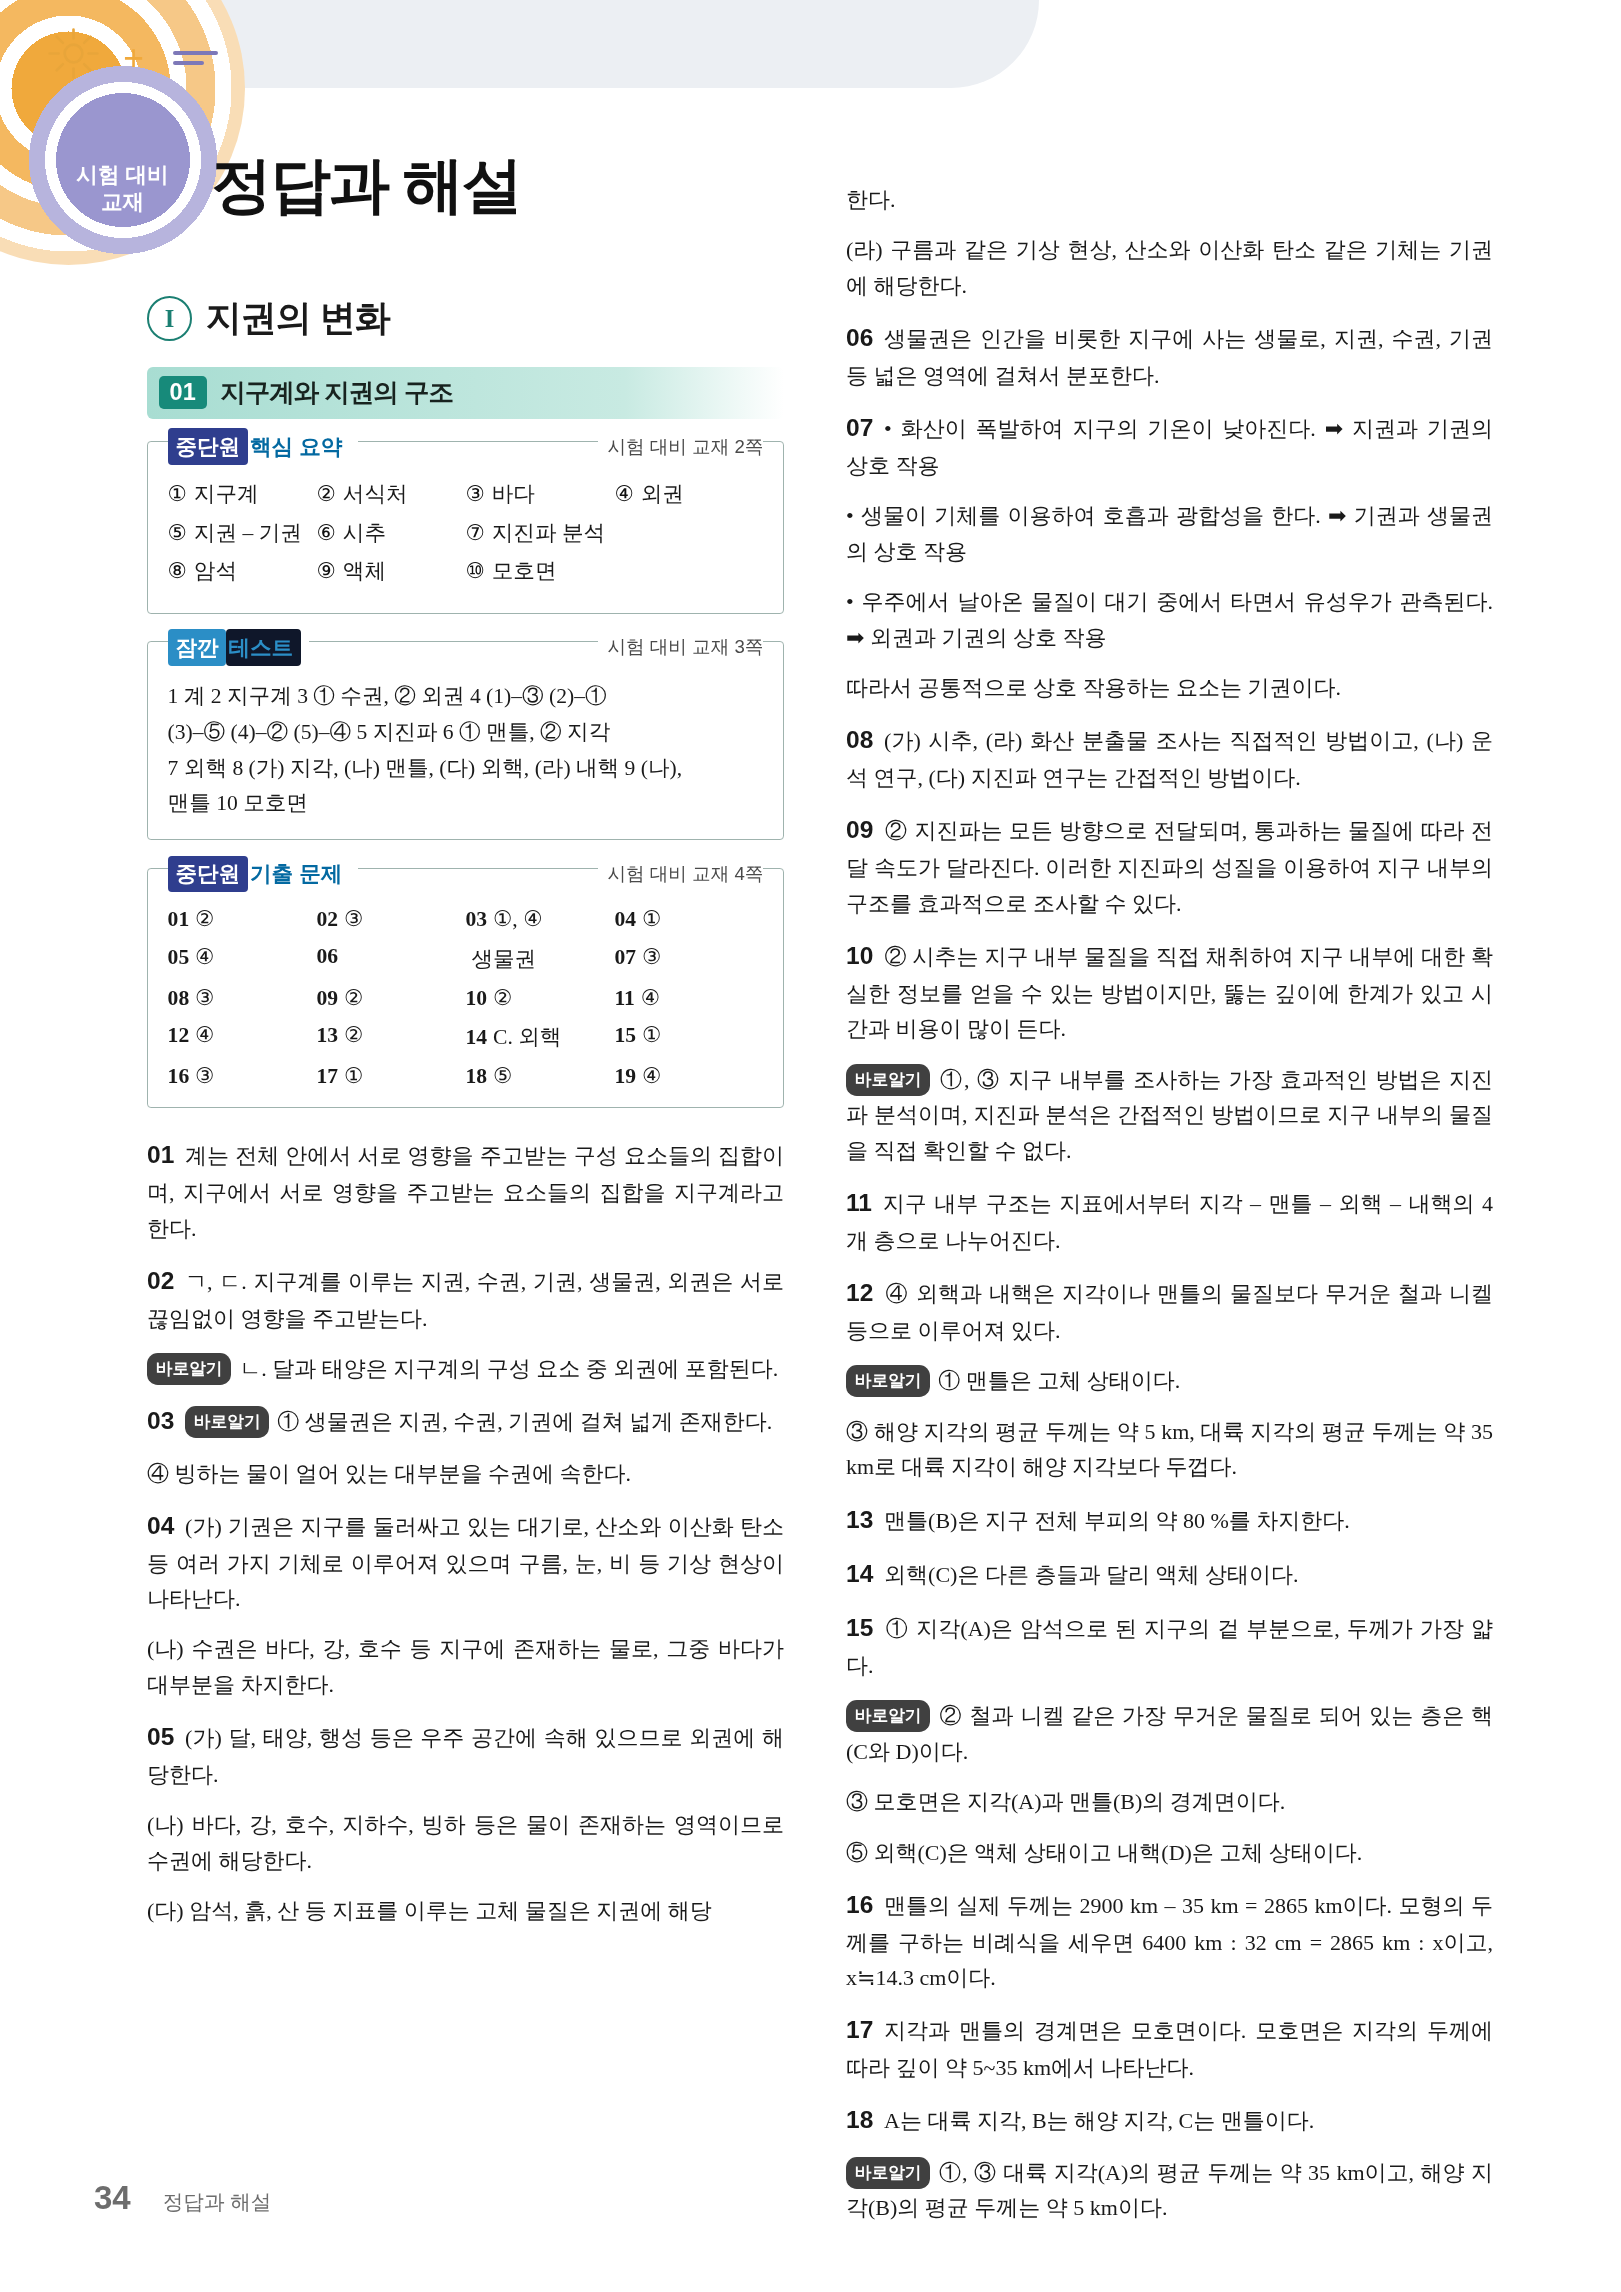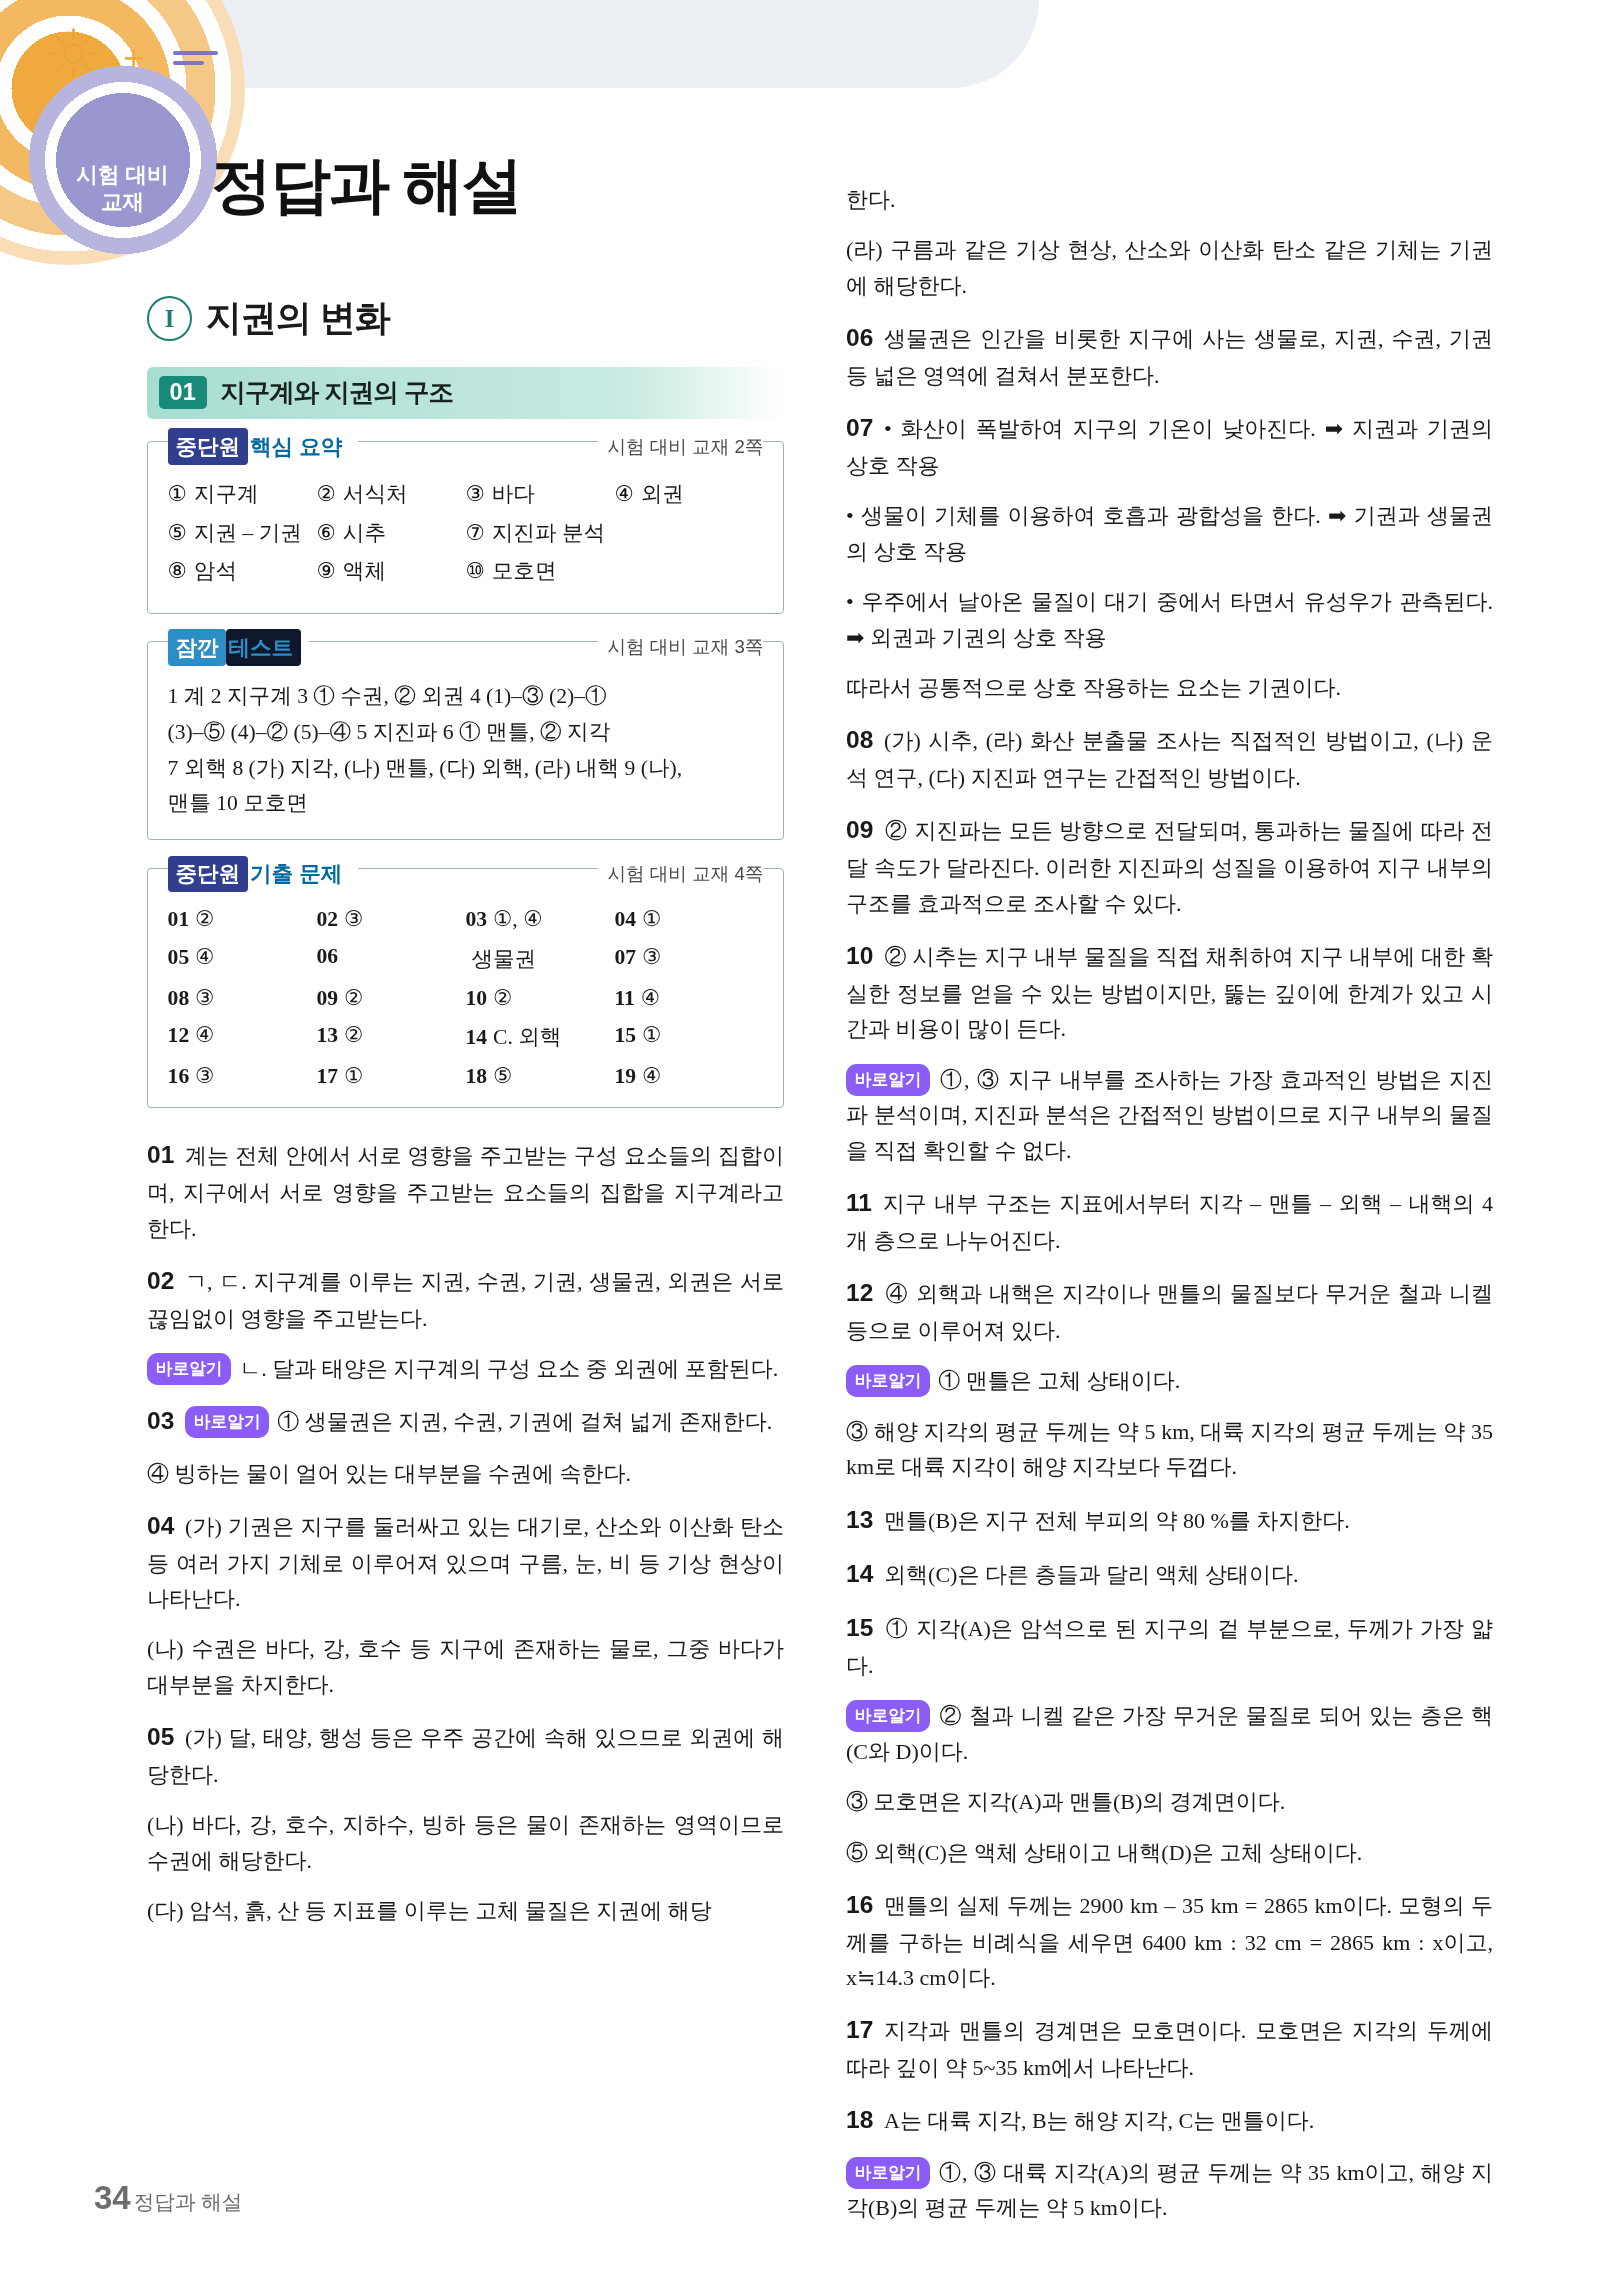--- a/index.html
+++ b/index.html
@@ -233,39 +233,39 @@
     text-align: justify;
   }
   .expl .qn {
     font-family: "Liberation Sans", sans-serif;
     font-weight: bold;
     font-size: 24.5px;
     margin-right: 10.8px;
   }
   .pill {
     display: inline-block;
-    background: #8b5cf6;
+    background: #404040;
     color: #ffffff;
     font-family: "Liberation Sans", sans-serif;
     font-weight: bold;
     font-size: 16.7px;
     padding: 2px 8.8px 2.9px 8.8px;
     border-radius: 10.8px;
     margin-right: 7.8px;
     vertical-align: 2px;
   }
 
   
   .footer {
     position: absolute;
     left: 94px;
     bottom: 76px;
     display: flex;
     align-items: baseline;
-    gap: 3px;
+    gap: 32px;
   }
   .footer .pg {
     font-family: "Liberation Sans", sans-serif;
     font-weight: bold;
     font-size: 33px;
     color: #6d6d6d;
   }
   .footer .ft {
     font-family: "Liberation Sans", sans-serif;
     font-size: 20.6px;

